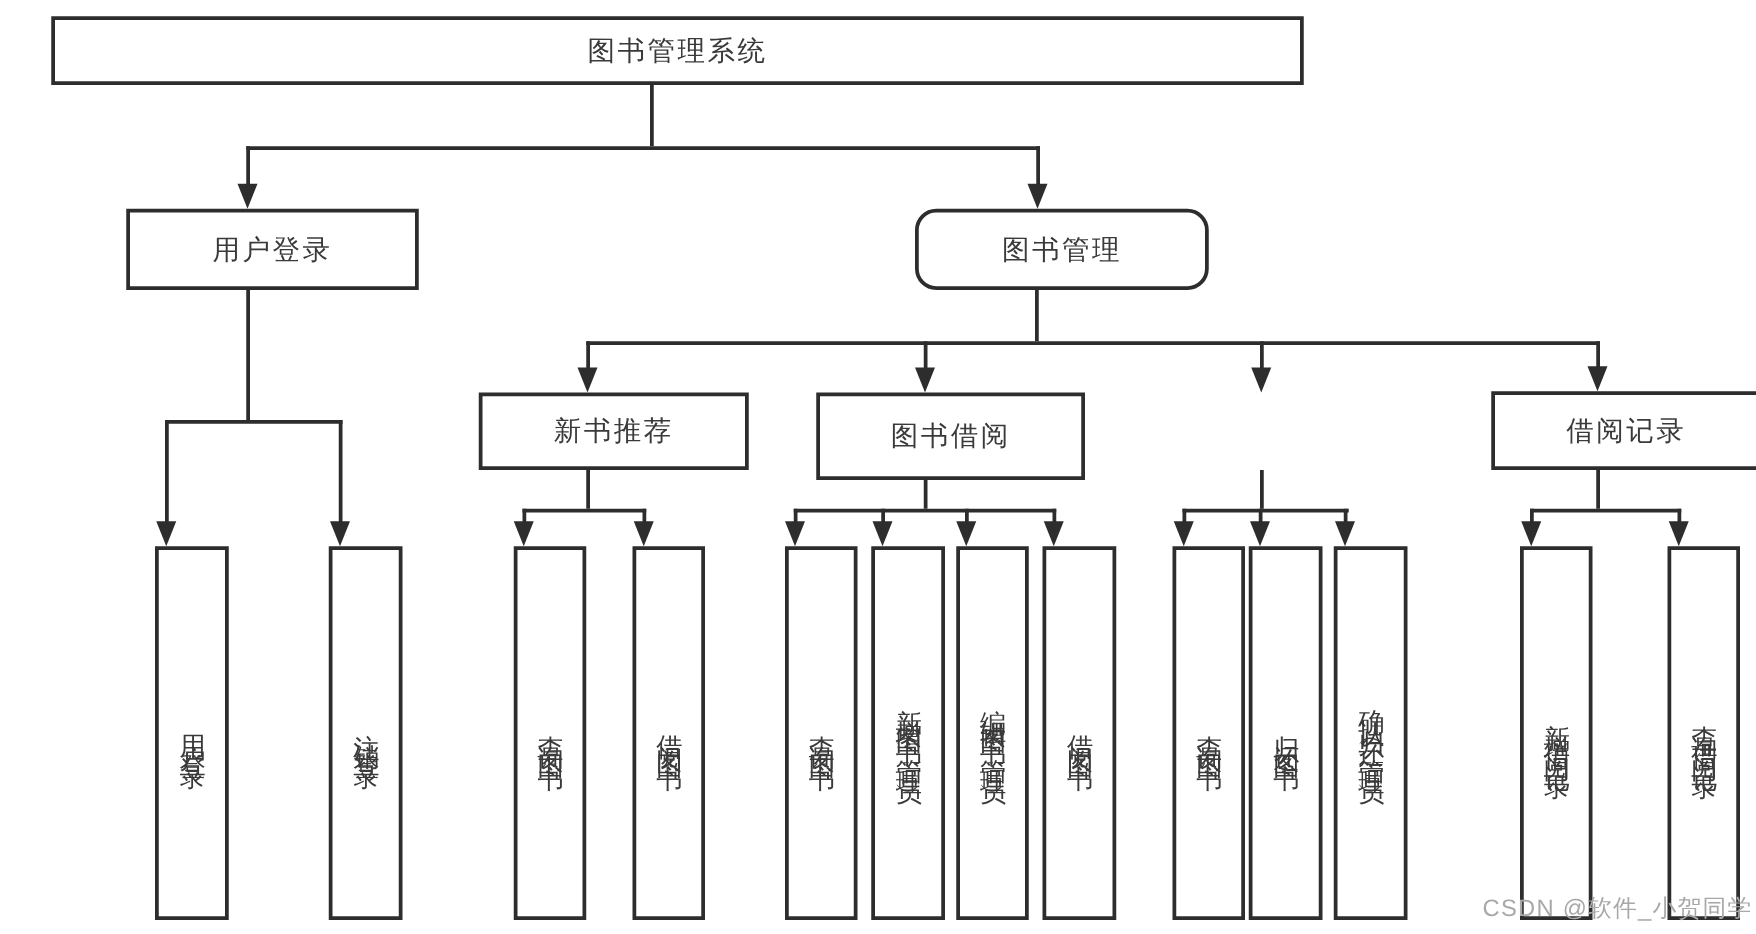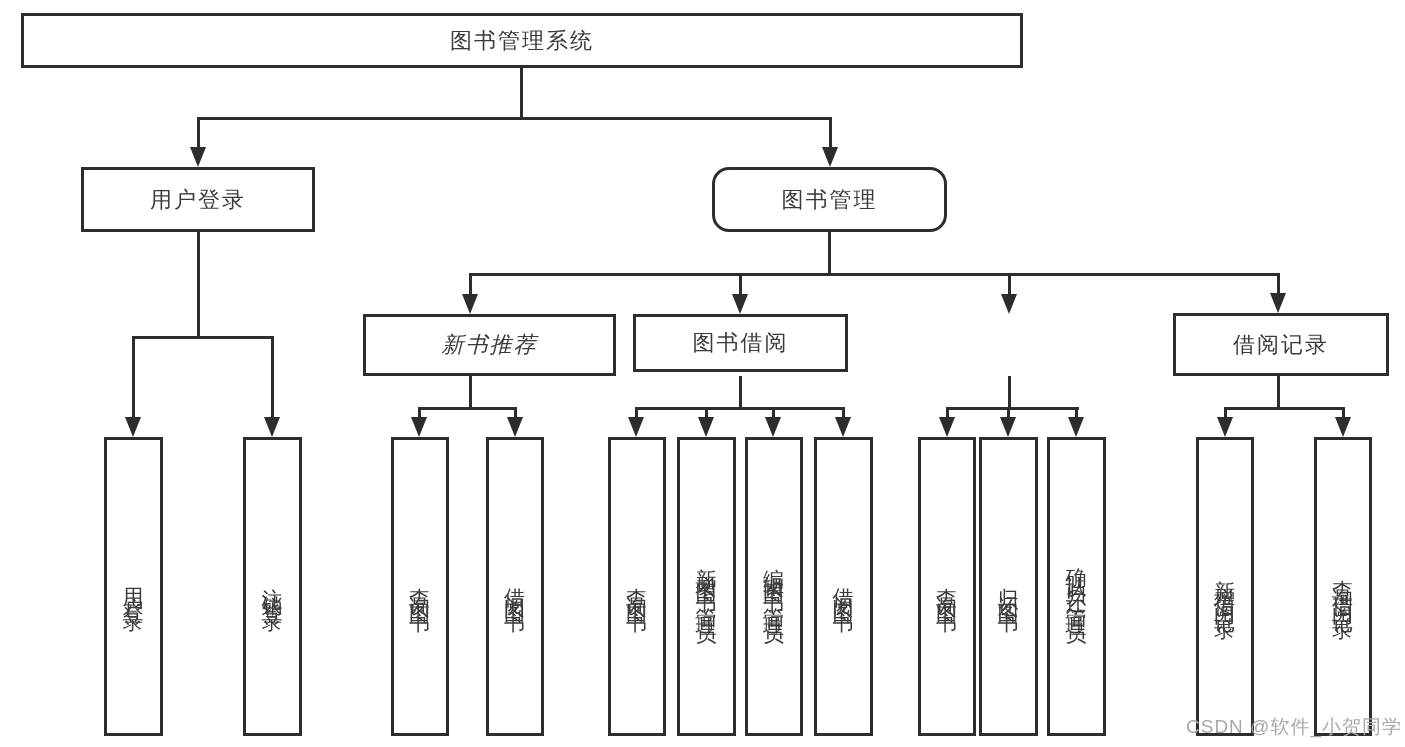--- a/index.html
+++ b/index.html
@@ -21,20 +21,21 @@
     position:absolute;
     box-sizing:border-box;
     background:#fff;
     border:3px solid var(--line);
     display:flex;align-items:center;justify-content:center;
     color:var(--text);
     font-size:22px;
     letter-spacing:2px;
     text-align:center;
     z-index:2;
+    margin-left:20px;
   }
   .vbox{
     writing-mode:vertical-rl;
     font-size:21px;
     letter-spacing:8px;
     line-height:1;
     padding:6px 0;
   }
   .vl{position:absolute;width:3px;background:var(--line);z-index:1;}
   .hl{position:absolute;height:3px;background:var(--line);z-index:1;}
@@ -57,22 +58,22 @@
 </head>
 <body>
 
 <div class="stage">
 
   <div class="box" style="left:21px;top:13px;width:1002px;height:55px;">图书管理系统</div>
 
   <div class="box" style="left:81px;top:167px;width:234px;height:65px;">用户登录</div>
   <div class="box" style="left:712px;top:167px;width:235px;height:65px;border-radius:17px;">图书管理</div>
 
-  <div class="box" style="left:363px;top:314px;width:253px;height:62px;font-style:italic;">新书推荐</div>
-  <div class="box" style="left:633px;top:314px;width:215px;height:58px;">图书借阅</div>
+  <div class="box" style="left:363px;top:314px;width:216px;height:62px;">新书推荐</div>
+  <div class="box" style="left:633px;top:314px;width:215px;height:70px;">图书借阅</div>
   <div class="box" style="left:1173px;top:313px;width:216px;height:63px;">借阅记录</div>
 
   <div class="box vbox" style="left:104px;top:437px;width:59px;height:299px;">用户登录</div>
   <div class="box vbox" style="left:243px;top:437px;width:59px;height:299px;">注销登录</div>
 
   <div class="box vbox" style="left:391px;top:437px;width:58px;height:299px;">查询图书</div>
   <div class="box vbox" style="left:486px;top:437px;width:58px;height:299px;">借阅图书</div>
 
   <div class="box vbox" style="left:608px;top:437px;width:58px;height:299px;">查询图书</div>
   <div class="box vbox" style="left:677px;top:437px;width:59px;height:299px;">新增图书（管理员）</div>

